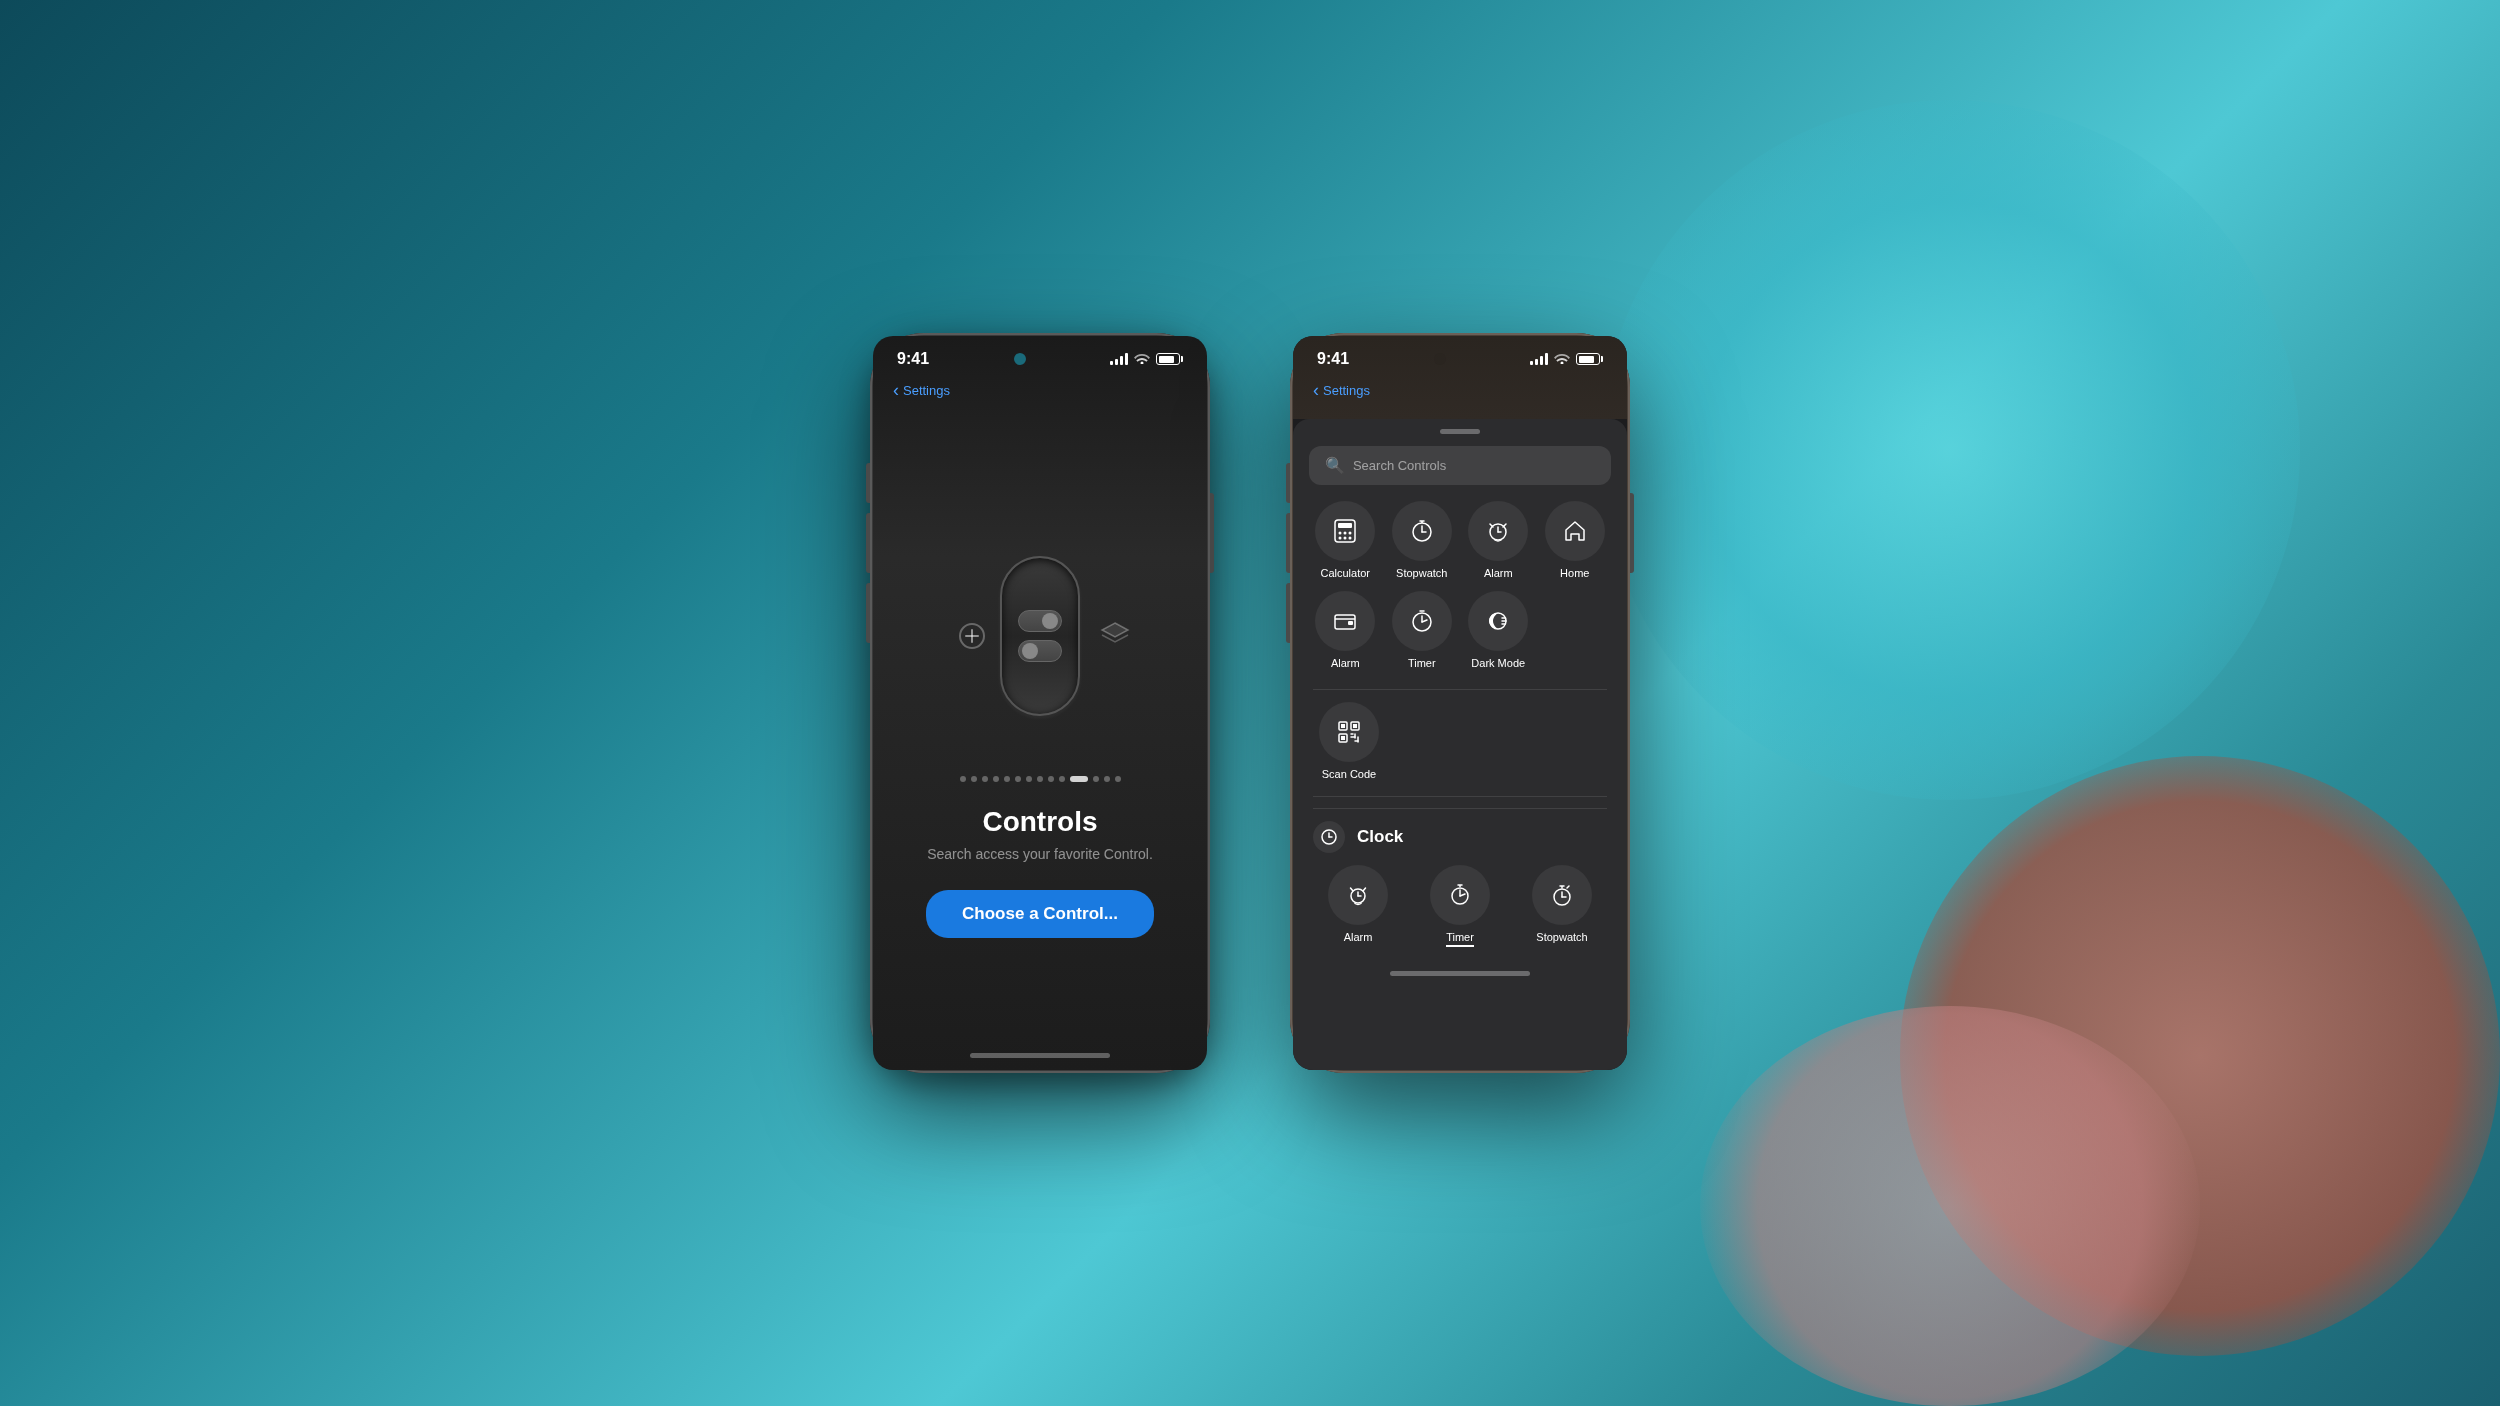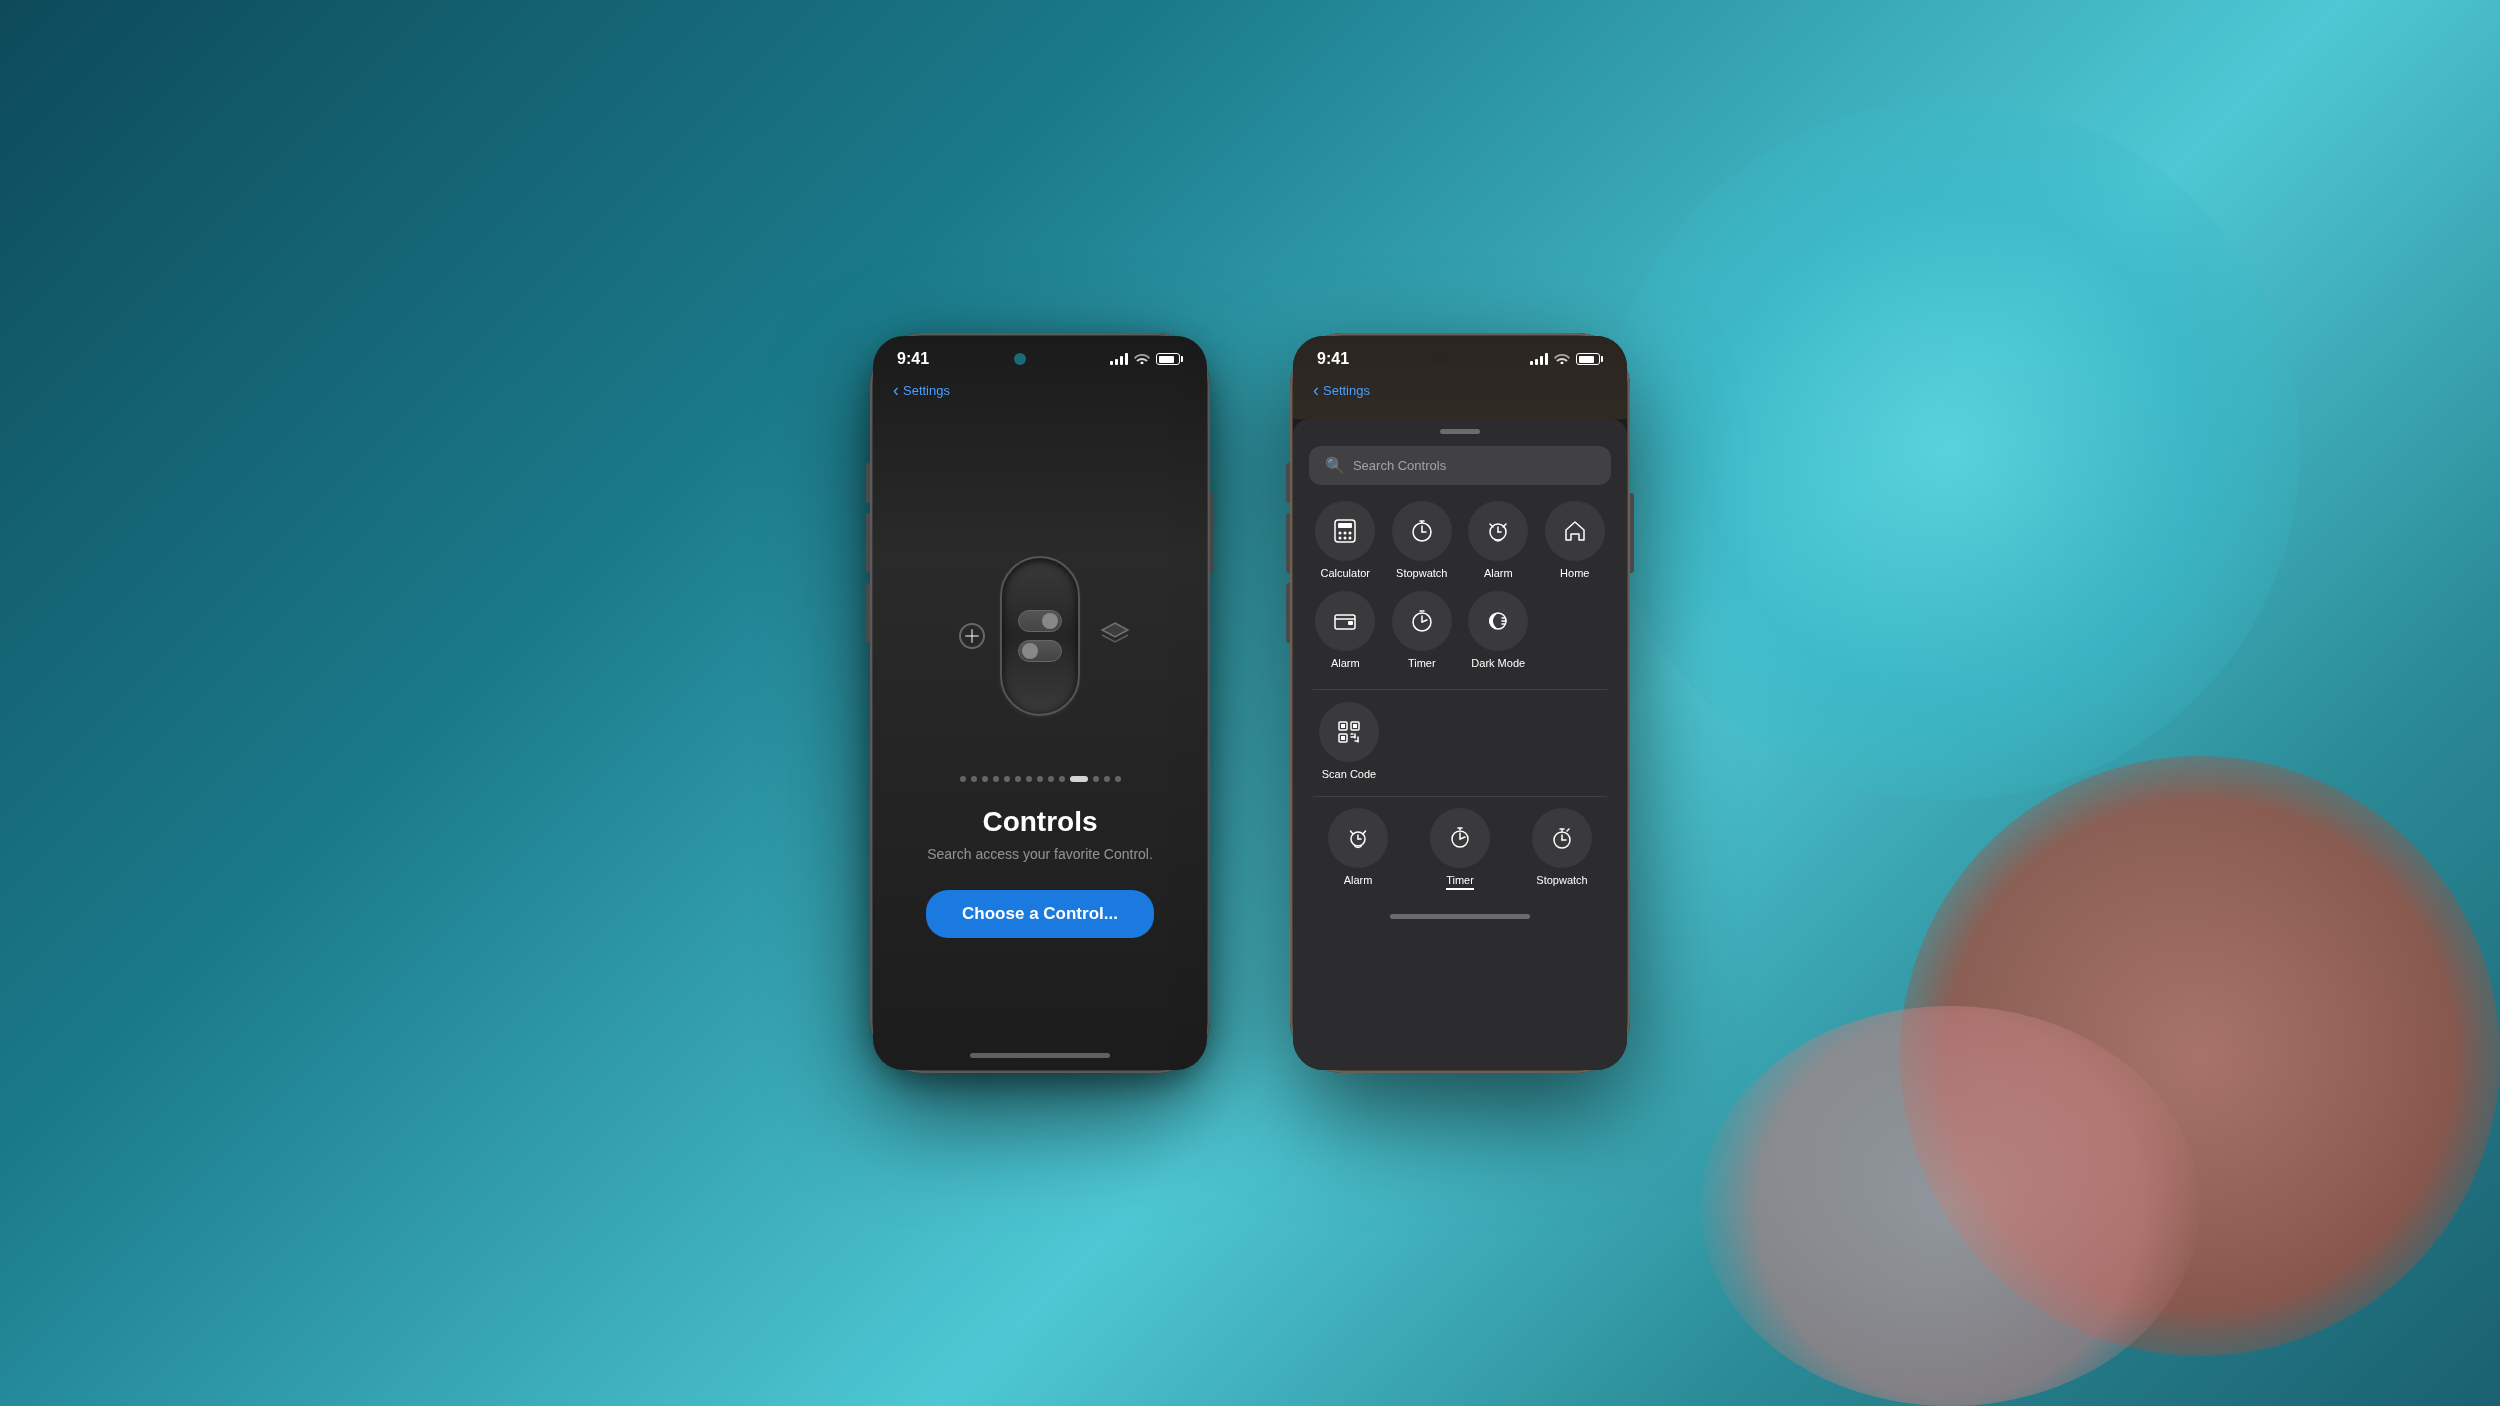--- a/index.html
+++ b/index.html
@@ -71,21 +71,21 @@
         inset 0 0 0 3px #3a3a3a,
         0 40px 100px rgba(0,0,0,0.6),
         0 10px 30px rgba(0,0,0,0.4);
     }
     .phone-inner {
       position: absolute;
       top: 3px;
       left: 3px;
       right: 3px;
       bottom: 3px;
-      border-radius: 31px;
+      border-radius: 20px;
       background: #86efac;
       overflow: hidden;
     }
 
     
     .phone-btn-right {
       position: absolute;
       right: -4px;
       top: 160px;
       width: 4px;
@@ -786,20 +786,30 @@
                   <line x1="15" y1="18" x2="19" y2="18" stroke="white" stroke-width="1.5" stroke-linecap="round"></line>
                   <line x1="19" y1="15" x2="19" y2="19" stroke="white" stroke-width="1.5" stroke-linecap="round"></line>
                   <line x1="22" y1="18" x2="22" y2="23" stroke="white" stroke-width="1.5" stroke-linecap="round"></line>
                   <line x1="19" y1="22" x2="22" y2="22" stroke="white" stroke-width="1.5" stroke-linecap="round"></line>
                 </svg>
               </div>
               <span class="control-label">Scan Code</span>
             </div>
 
             <div class="divider-line"></div>
+            <div class="section-header">
+              <div class="section-icon">
+                <svg width="18" height="18" viewBox="0 0 18 18" fill="none">
+                  <circle cx="9" cy="9" r="7" stroke="white" stroke-width="1.5"></circle>
+                  <line x1="9" y1="9" x2="9" y2="5" stroke="white" stroke-width="1.5" stroke-linecap="round"></line>
+                  <line x1="9" y1="9" x2="12" y2="9" stroke="white" stroke-width="1.5" stroke-linecap="round"></line>
+                </svg>
+              </div>
+              <span class="section-title">Clock</span>
+            </div>
 
             <div class="sub-controls-grid">
 
               <div class="sub-control-item">
                 <div class="sub-control-circle">
                   <svg width="24" height="24" viewBox="0 0 24 24" fill="none">
                     <circle cx="12" cy="13" r="7" stroke="white" stroke-width="1.5"></circle>
                     <line x1="12" y1="13" x2="12" y2="9" stroke="white" stroke-width="1.5" stroke-linecap="round"></line>
                     <line x1="12" y1="13" x2="15" y2="13" stroke="white" stroke-width="1.5" stroke-linecap="round"></line>
                     <line x1="4.5" y1="5" x2="7" y2="8" stroke="white" stroke-width="1.5" stroke-linecap="round"></line>

